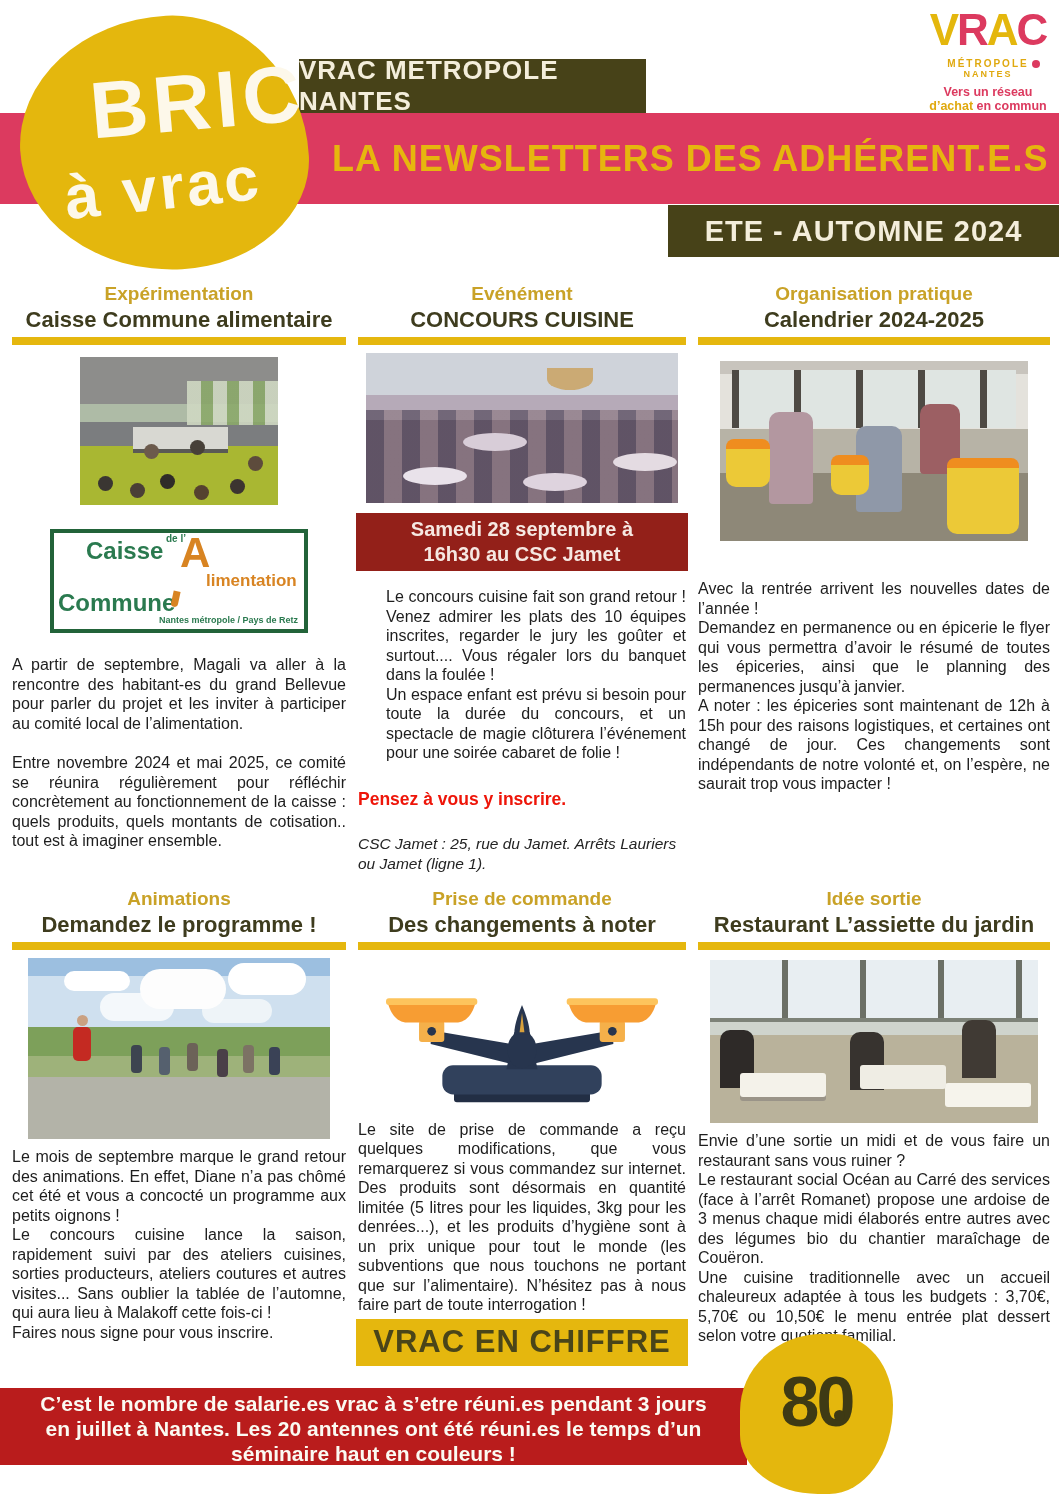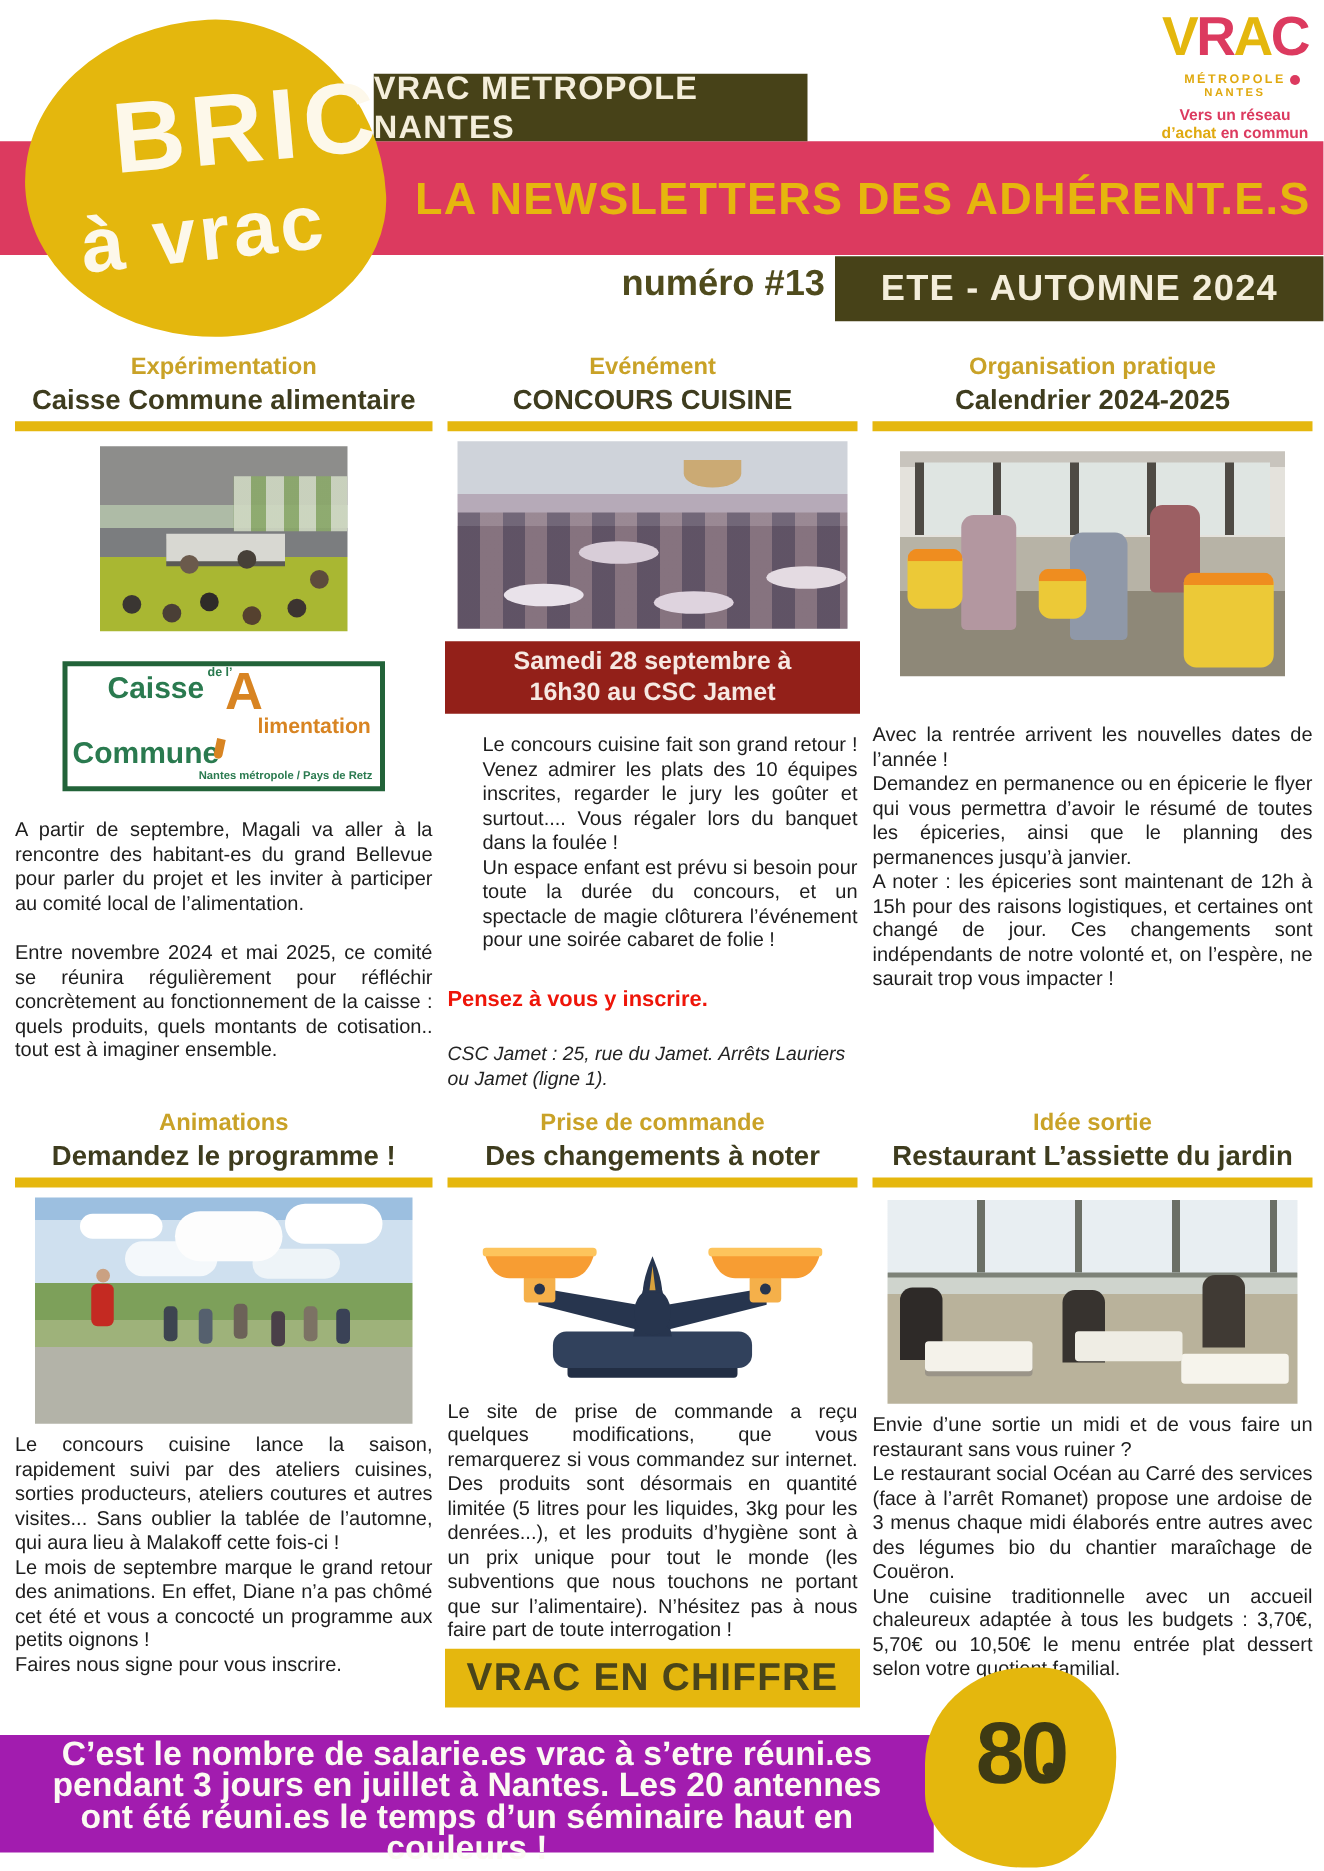--- a/index.html
+++ b/index.html
@@ -114,41 +114,40 @@
 
   
   .scale-wrap { margin:22px auto 0; width:272px; display:block; }
 
   
   .chiffre-banner { margin-top:4px; height:47px; background:#e5b70e; color:#4a4519;
                     display:flex; align-items:center; justify-content:center;
                     font-weight:bold; font-size:31px; letter-spacing:1px; }
 
   
-  .footer-band { position:absolute; top:1388px; left:0; width:747px; height:94px; background:#a21caf;
-                 color:#fbfaf2; font-weight:bold; font-size:27px; line-height:25px; text-align:center; padding:3px 34px 0; }
+  .footer-band { position:absolute; top:1388px; left:0; width:747px; height:77px; background:#b91c1c;
+                 color:#fbfaf2; font-weight:bold; font-size:21px; line-height:25px; text-align:center; padding:3px 34px 0; }
   .footer-blob { position:absolute; top:1334px; left:740px; width:153px; height:160px; background:#e4b70d;
                  border-radius:58% 42% 45% 55% / 52% 48% 60% 40%; }
   .footer-number { position:absolute; top:28px; left:0; width:100%; text-align:center;
                    color:#3e3a14; font-weight:bold; font-size:70px; letter-spacing:-3px; }
   .zero-dot { position:absolute; top:76px; left:94px; width:11px; height:11px; border-radius:50%; background:#3e3a14; }
 </style>
 </head>
 <body>
 
 <div id="page">
 
   <div class="pink-band"></div>
   <div class="org-banner">
     <span>VRAC METROPOLE NANTES</span>
   </div>
   <div class="main-title">
     <span>LA NEWSLETTERS DES ADHÉRENT.E.S</span>
   </div>
-  <div class="issue">numéro #13</div>
   <div class="season-banner">
     <span>ETE - AUTOMNE 2024</span>
   </div>
   <div class="blob-logo">
     <div class="blob-bric">BRIC</div>
     <div class="blob-avrac">à vrac</div>
   </div>
   <div class="vrac-brand">
     <div class="brand-word">
       <span>V</span><span>R</span><span>A</span><span>C</span>
@@ -232,22 +231,22 @@
     <section>
       <div class="kicker" style="margin-top:14px;">Animations</div>
       <div class="sec-title">Demandez le programme !</div>
       <div class="rule"></div>
       <div class="photo ph-walk">
         <div class="pw-clouds"></div>
         <div class="pw-red"></div>
         <div class="pw-people"></div>
       </div>
       <div class="body-text" style="margin-top:8px;">
+        <p>Le mois de septembre marque le grand retour des animations. En effet, Diane n’a pas chômé cet été et vous a concocté un programme aux petits oignons !</p>
         <p>Le concours cuisine lance la saison, rapidement suivi par des ateliers cuisines, sorties producteurs, ateliers coutures et autres visites... Sans oublier la tablée de l’automne, qui aura lieu à Malakoff cette fois-ci !</p>
-        <p>Le mois de septembre marque le grand retour des animations. En effet, Diane n’a pas chômé cet été et vous a concocté un programme aux petits oignons !</p>
         <p>Faires nous signe pour vous inscrire.</p>
       </div>
     </section>
 
     <section>
       <div class="kicker" style="margin-top:14px;">Prise de commande</div>
       <div class="sec-title">Des changements à noter</div>
       <div class="rule"></div>
       <svg class="scale-wrap" viewBox="0 0 280 135">
         <rect x="70" y="121" width="140" height="13" rx="3" fill="#222e44"></rect>

